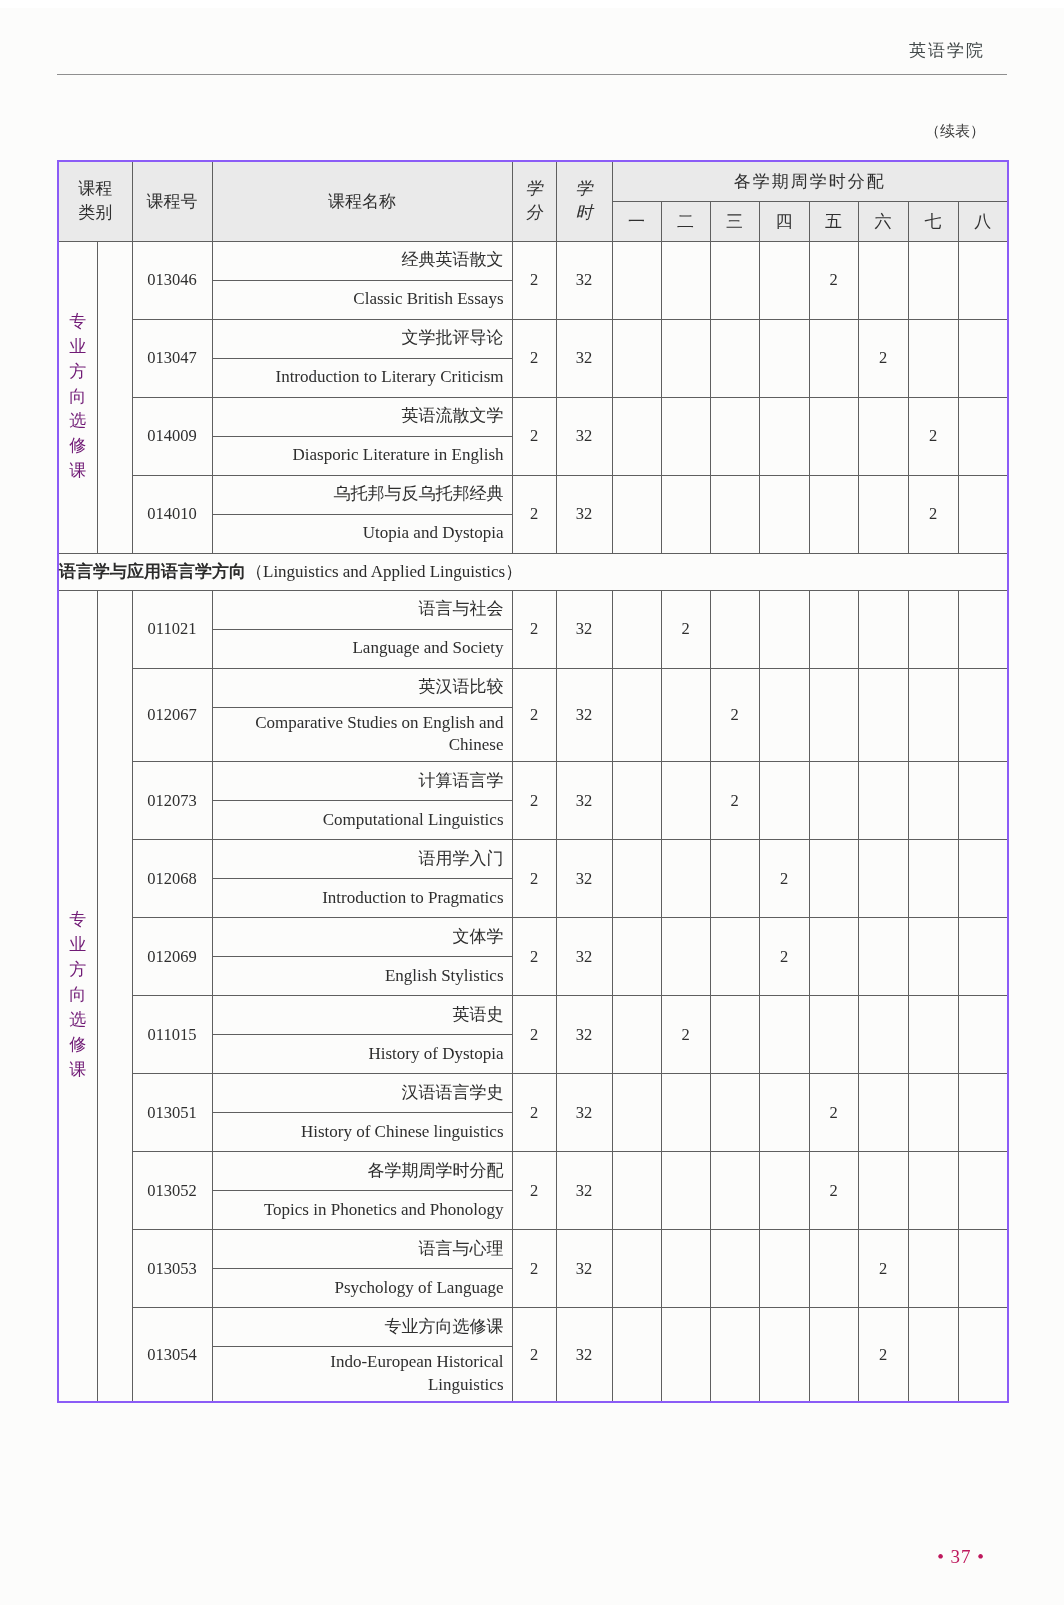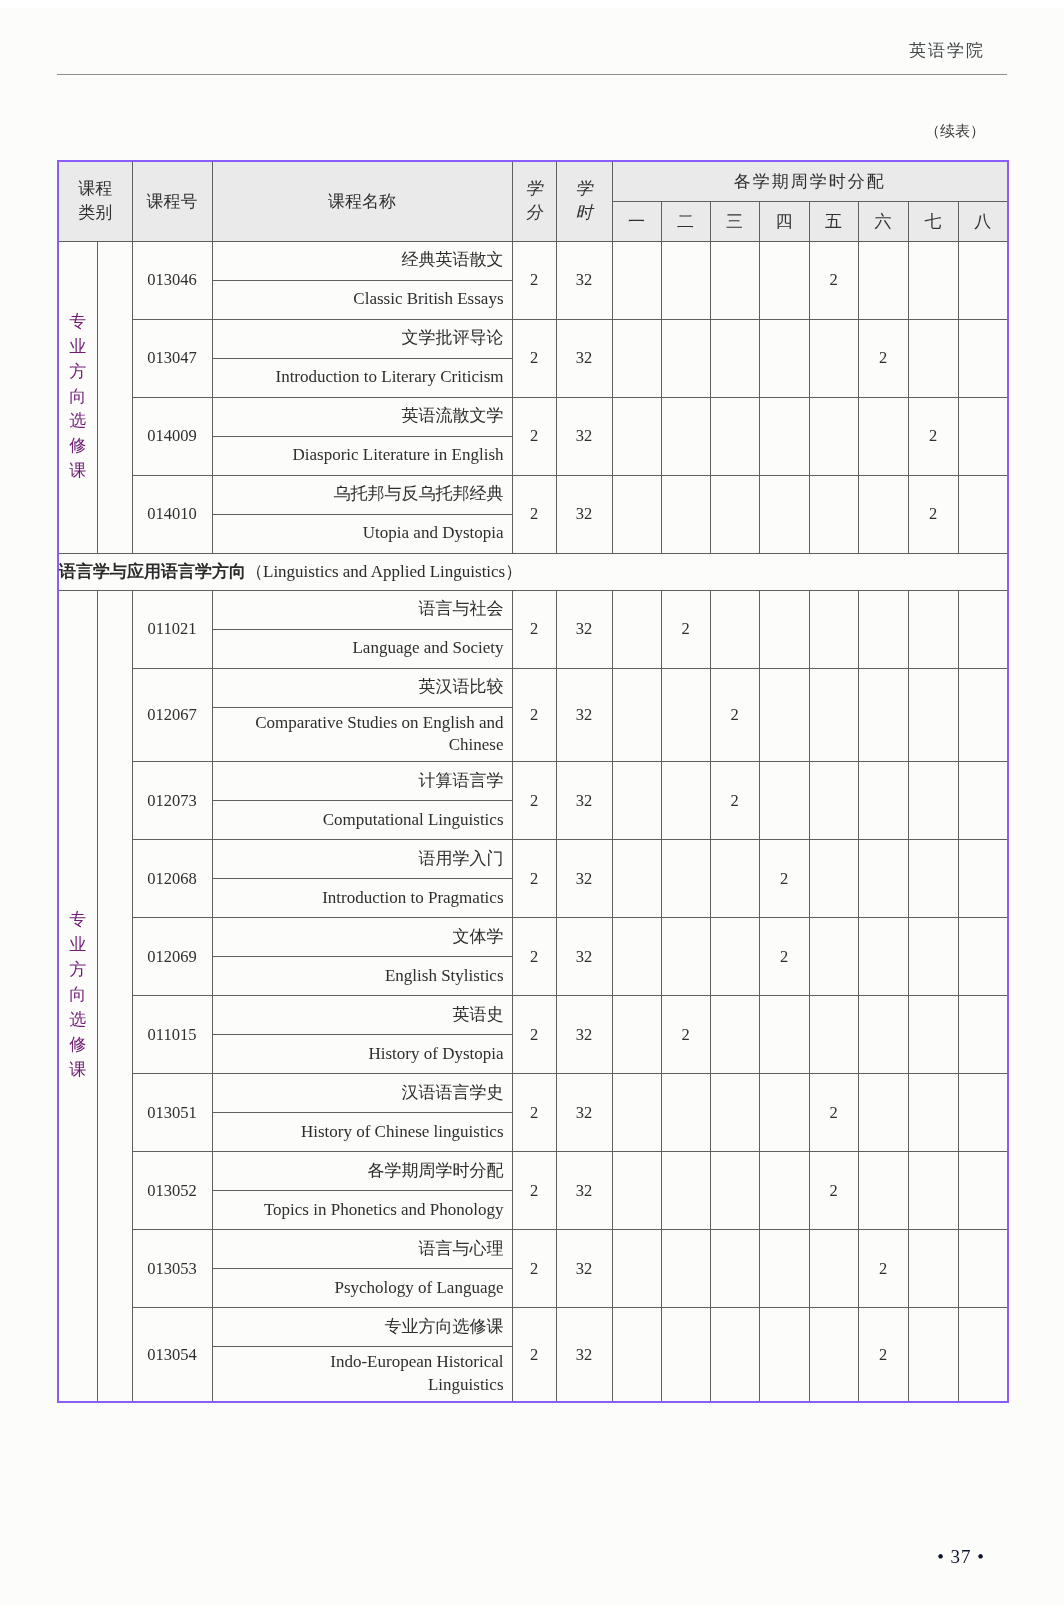--- a/index.html
+++ b/index.html
@@ -78,21 +78,21 @@
 
   tr.divider-row td { text-align: left; }
   .divider-cn {
     font-family: "Liberation Sans", "DejaVu Sans", sans-serif;
     font-weight: bold; font-size: 17px; color: #2b2b2b;
   }
   .divider-en { font-size: 17px; color: #2b2b2b; }
 
   .page-number {
     position: absolute; top: 1538px; left: 57px; width: 928px;
-    text-align: right; font-size: 19px; letter-spacing: 1px; color: #0f172a;
+    text-align: right; font-size: 19px; letter-spacing: 1px; color: #be185d;
   }
 </style>
 </head>
 <body>
 
 <div class="page">
 
   <div class="top-header">英语学院</div>
   <hr class="rule">
   <div class="continued">（续表）</div>

